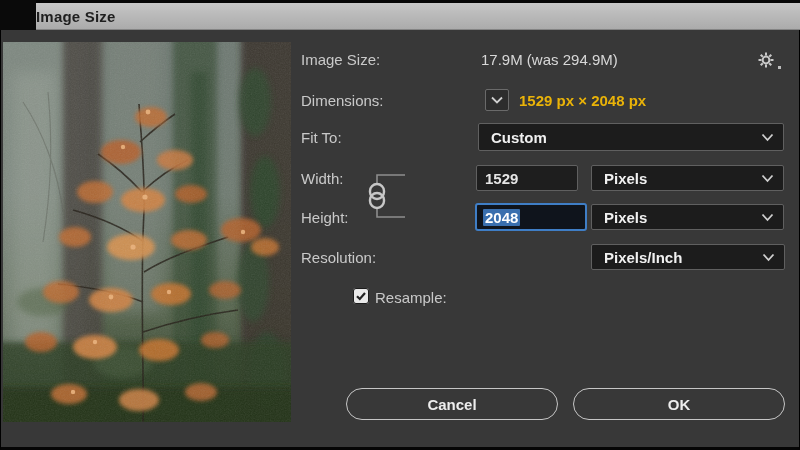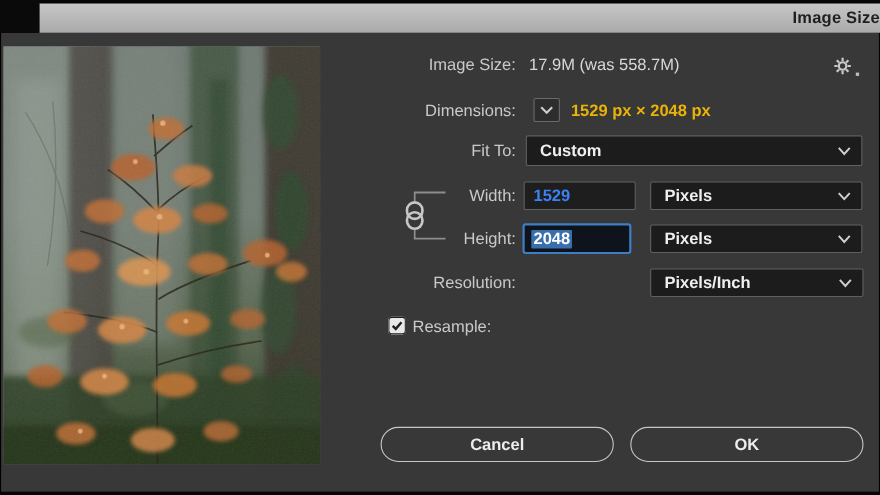--- a/index.html
+++ b/index.html
@@ -6,43 +6,43 @@
   body{
     width:800px;height:450px;overflow:hidden;background:#000;
     font-family:"Liberation Sans",sans-serif;position:relative;
   }
   .dialog{position:absolute;inset:0;background:#0a0a0a;}
   .titlebar{
     position:absolute;left:0;top:0;right:0;height:30px;box-sizing:border-box;
     border-top:3px solid #050505;
     background:linear-gradient(#c6c6c6,#aaaaaa);
     box-shadow:inset 0 -1px 0 #848484;
-    display:flex;align-items:center;justify-content:flex-end;margin-left:36px;
+    display:flex;align-items:center;justify-content:flex-start;margin-left:36px;
   }
   .titlebar .title{font-size:15px;font-weight:700;color:#1f1f1f;letter-spacing:.2px;}
   .dlg-body{
     position:absolute;left:0;top:30px;right:0;bottom:0;box-sizing:border-box;
     background:var(--dialog-bg);
     border-left:1px solid #000;border-right:1px solid #000;border-bottom:3px solid #050505;
   }
   .preview{
     position:absolute;left:2px;top:12px;width:288px;height:380px;
     background:#5d675c;overflow:hidden;
   }
   .preview svg{display:block;}
   .lbl{
-    position:absolute;left:300px;width:168px;text-align:right;
+    position:absolute;left:300px;width:168px;text-align:left;
     font-size:15px;color:var(--label-text);white-space:nowrap;
   }
   .val{position:absolute;font-size:15px;color:#d8d8d8;white-space:nowrap;}
   .val.strong{font-weight:700;color:#eab308;}
   .input{
     position:absolute;box-sizing:border-box;height:26px;
     background:var(--field-bg);border:1px solid var(--field-border);border-radius:2px;
-    color:#3b82f6;font-size:15px;font-weight:700;padding:0 8px;
+    color:#e5e5e5;font-size:15px;font-weight:700;padding:0 8px;
     font-family:"Liberation Sans",sans-serif;outline:none;
   }
   .select{
     position:absolute;box-sizing:border-box;height:26px;
     background:#1c1c1c;border:1px solid var(--field-border);border-radius:2px;
     color:#f0f0f0;font-size:15px;font-weight:700;
     display:flex;align-items:center;justify-content:space-between;
     padding:0 9px 0 12px;cursor:default;
   }
   .select .chev{flex:0 0 auto;margin-left:8px;}
@@ -172,21 +172,21 @@
             <circle cx="92" cy="300" r="2.2"></circle>
           <circle cx="240" cy="190" r="2.2"></circle>
             <circle cx="166" cy="250" r="2.2"></circle>
             <circle cx="70" cy="350" r="2.2"></circle>
         </g>
         <rect width="288" height="380" filter="url(#grain)" opacity="0.14"></rect>
       </svg>
     </div>
 
     <span class="lbl" style="top:21px">Image Size:</span>
-    <span class="val" style="left:480px;top:21px">17.9M (was 558.7M)</span>
+    <span class="val" style="left:480px;top:21px">17.9M (was 294.9M)</span>
 
     <button class="gear-btn" title="">
       <svg width="28" height="22" viewBox="0 0 28 22">
         <g stroke="#c9c9c9" stroke-width="2" fill="none">
           <circle cx="11" cy="10" r="3.4"></circle>
           <path d="M11 2.5 V5.5 M11 14.5 V17.5 M3.5 10 H6.5 M15.5 10 H18.5"></path>
           <path d="M5.7 4.7 L7.8 6.8 M14.2 13.2 L16.3 15.3 M16.3 4.7 L14.2 6.8 M7.8 13.2 L5.7 15.3"></path>
         </g>
         <rect x="23" y="16" width="3" height="3" fill="#bdbdbd"></rect>
       </svg>
@@ -220,21 +220,21 @@
     <span class="lbl" style="top:140px">Width:</span>
     <input class="input" style="left: 475px; top: 135px; width: 102px;" value="1529">
     <div class="select" style="left:590px;top:135px;width:193px">
       <span>Pixels</span>
       <svg class="chev" width="13" height="9" viewBox="0 0 13 9">
           <polyline points="1.5,1.5 6.5,7 11.5,1.5" fill="none" stroke="#cfcfcf" stroke-width="1.8"></polyline>
         </svg>
     </div>
 
     <span class="lbl" style="top:179px">Height:</span>
-    <div class="height-field" style="left:474px;top:173px;width:99px">
+    <div class="height-field" style="left:474px;top:173px;width:112px">
       <span class="sel">2048</span>
     </div>
     <div class="select" style="left:590px;top:174px;width:193px">
       <span>Pixels</span>
       <svg class="chev" width="13" height="9" viewBox="0 0 13 9">
           <polyline points="1.5,1.5 6.5,7 11.5,1.5" fill="none" stroke="#cfcfcf" stroke-width="1.8"></polyline>
         </svg>
     </div>
 
     <span class="lbl" style="top:219px">Resolution:</span>

